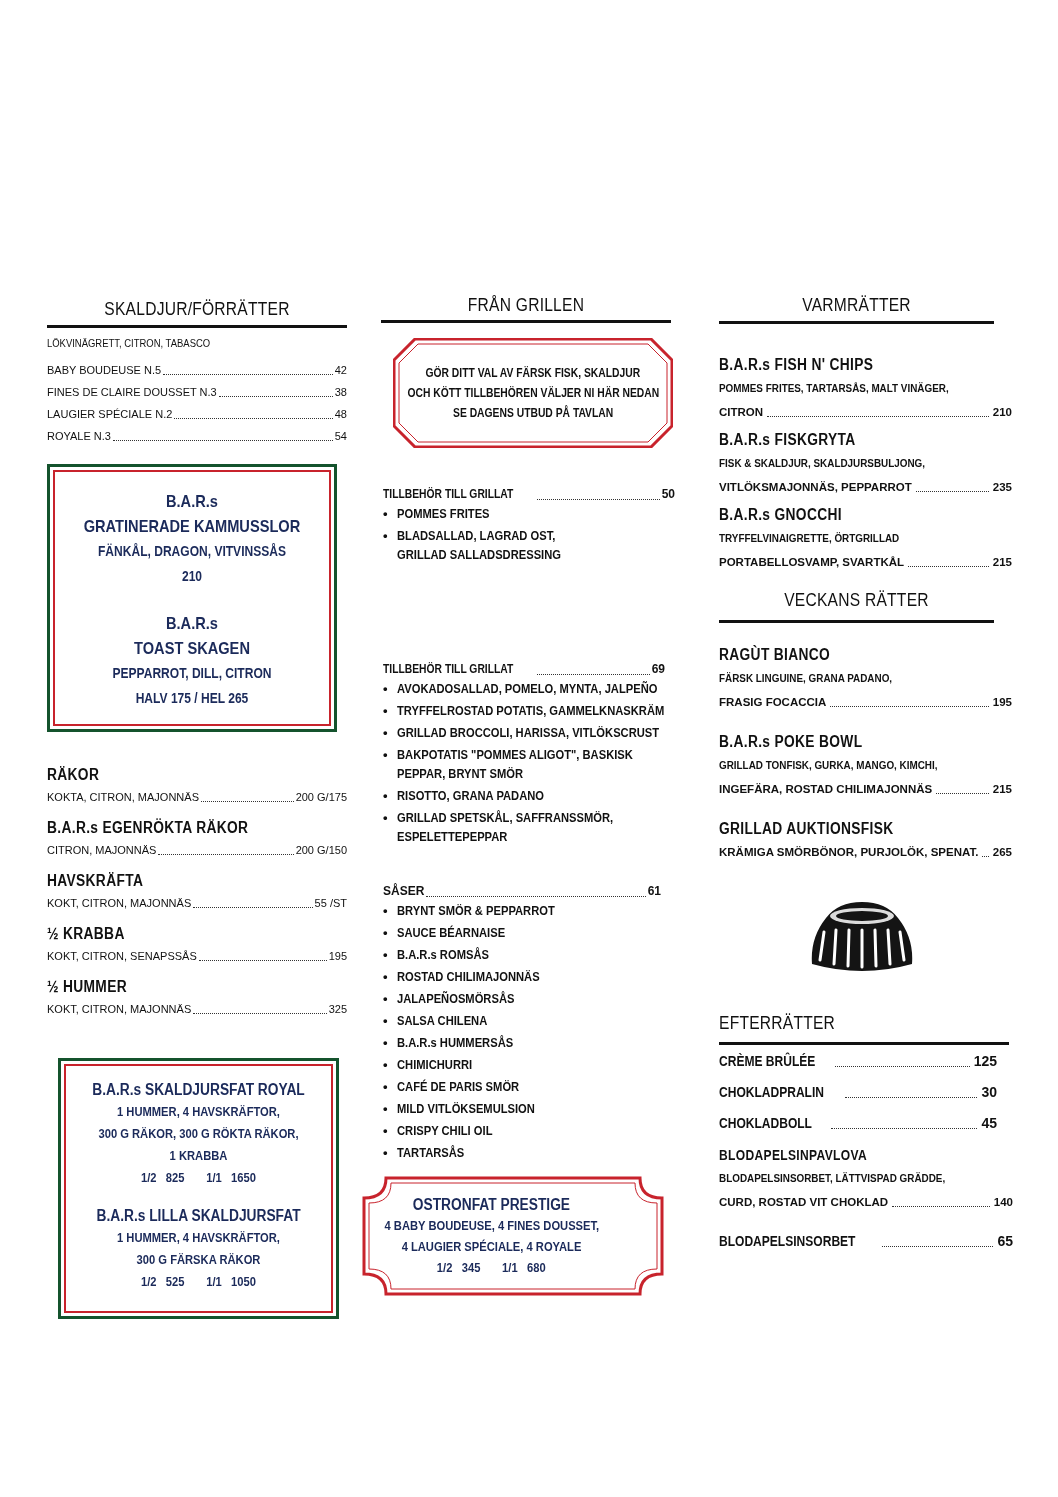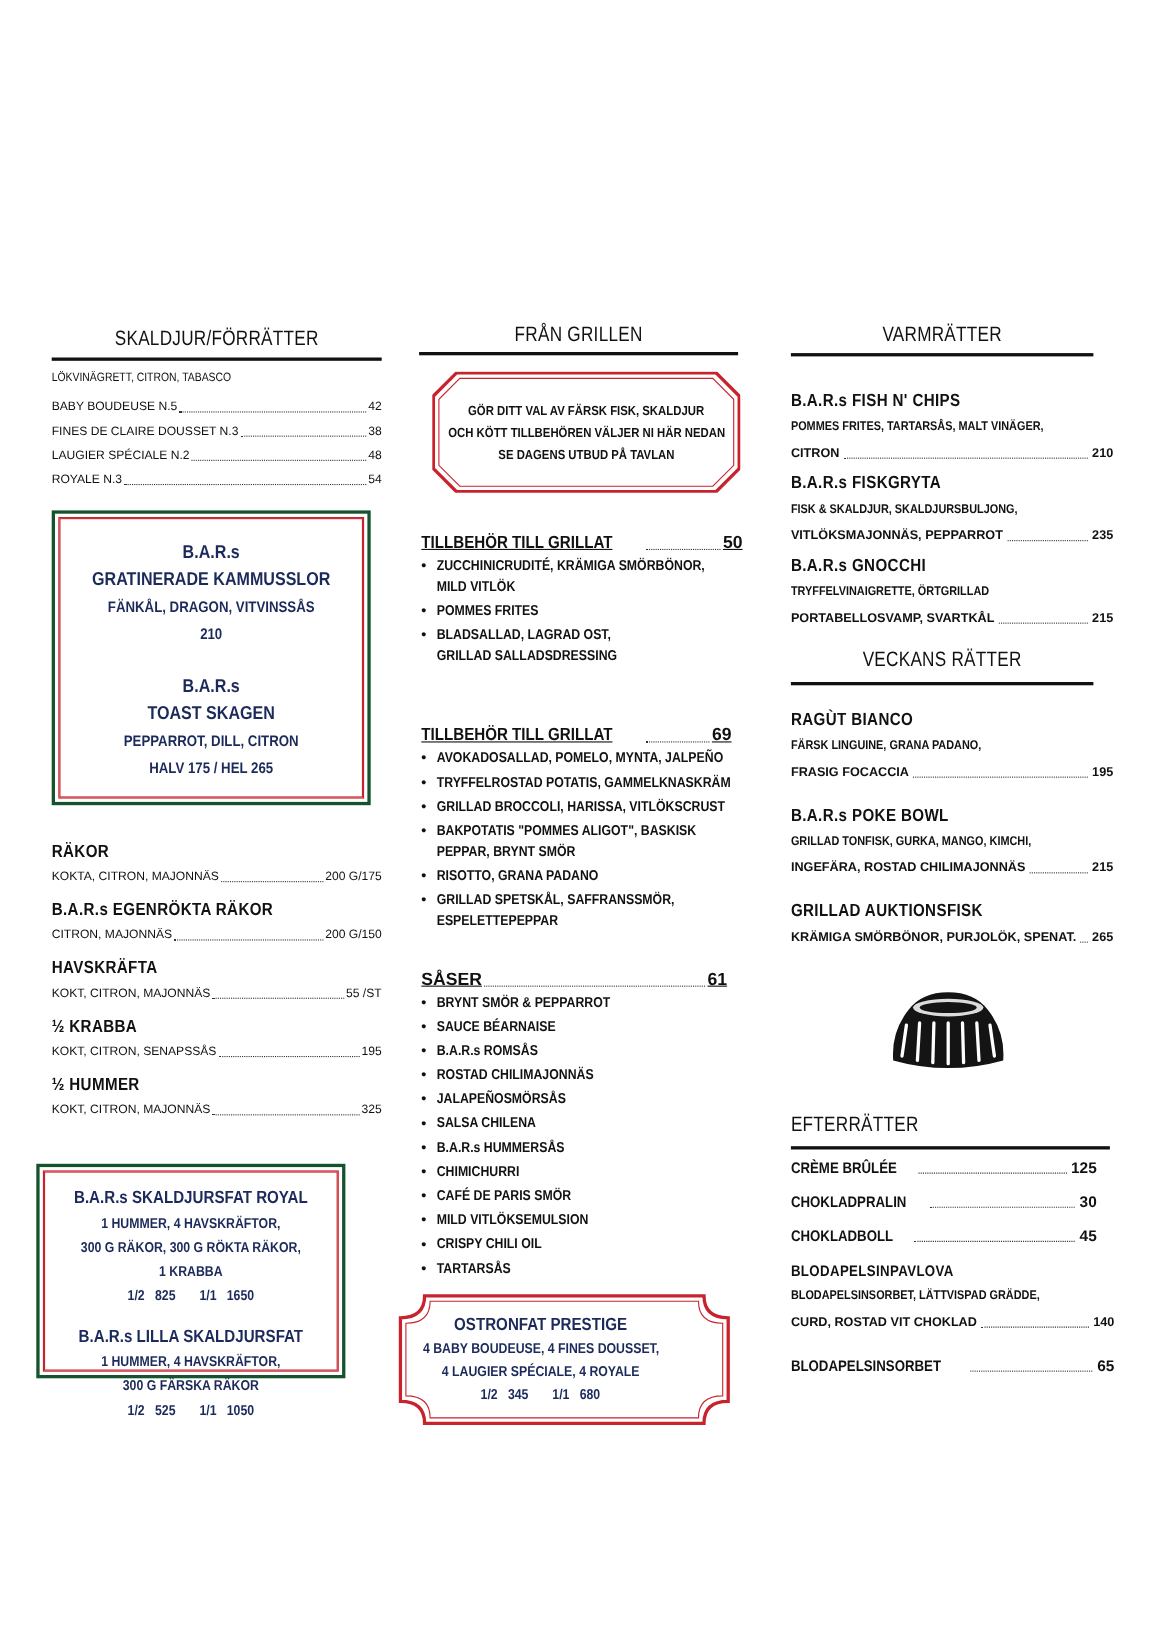--- a/index.html
+++ b/index.html
@@ -49,21 +49,21 @@
 
   .bullet-list { list-style: none; }
   .bullet-list li {
     position: relative; padding-left: 14px; font-size: 13px; font-weight: bold;
     line-height: 19px; margin-bottom: 3px;
   }
   .bullet-list li::before { content: "•"; position: absolute; left: 0; top: 0; }
   .bullet-list li span { display: inline-block; transform-origin: left center; transform: scaleX(0.86); white-space: nowrap; }
 
   .grp-head {
-    display: flex; align-items: center; font-size: 16px; font-weight: bold; height: 20px; line-height: 20px; text-decoration: underline;
+    display: flex; align-items: center; font-size: 12px; font-weight: bold; height: 20px; line-height: 20px;
   }
   .grp-head .dots { flex: 1; border-bottom: 1px dotted #333; margin: 0 2px; align-self: center; transform: translateY(5px); }
 
   .dish-title { font-size: 16px; font-weight: bold; letter-spacing: 0.4px; white-space: nowrap; transform-origin: left center; transform: scaleX(0.86); height: 22px; line-height: 22px; }
   .dish-desc { font-size: 11.5px; font-weight: bold; white-space: nowrap; height: 24px; line-height: 24px; transform-origin: left center; transform: scaleX(0.86); }
   .dish-last { display: flex; align-items: baseline; font-size: 11.5px; font-weight: bold; height: 24px; line-height: 24px; text-align: right; }
   .dish-last .lbl { white-space: nowrap; }
   .dish-last .dots { flex: 1; border-bottom: 1px dotted #333; margin: 0 4px; align-self: center; transform: translateY(4px); }
 
   .oct-wrap { position: absolute; }
@@ -156,21 +156,21 @@
   <div style="height:53px;">
     <div class="dish-title">½ HUMMER</div>
     <div class="line-row">
         <span class="name">KOKT, CITRON, MAJONNÄS</span>
         <span class="dots"></span>
         <span class="price">325</span>
       </div>
   </div>
 </div>
 
-<div class="box-red" style="left:33px;top:1058px;width:281px;height:195px;">
+<div class="box-red" style="left:58px;top:1058px;width:281px;height:261px;">
   <div class="inner"></div>
   <div style="position:absolute;left:0;right:0;top:18px;line-height:22px;">
     <div class="bh" style="font-size:16px;">B.A.R.s SKALDJURSFAT ROYAL</div>
     <div class="bl" style="font-size:13px;">1 HUMMER, 4 HAVSKRÄFTOR,</div>
     <div class="bl" style="font-size:13px;">300 G RÄKOR, 300 G RÖKTA RÄKOR,</div>
     <div class="bl" style="font-size:13px;">1 KRABBA</div>
     <div class="bl" style="font-size:13px;white-space:pre;">1/2   825       1/1   1650</div>
     <div style="height:16px;"></div>
     <div class="bh" style="font-size:16px;">B.A.R.s LILLA SKALDJURSFAT</div>
     <div class="bl" style="font-size:13px;">1 HUMMER, 4 HAVSKRÄFTOR,</div>
@@ -196,21 +196,20 @@
   </div>
 </div>
 
 <div style="position:absolute;left:383px;top:484px;width:292px;">
   <div class="grp-head">
     <span style="transform:scaleX(0.86);transform-origin:left;white-space:nowrap;display:inline-block;">TILLBEHÖR TILL GRILLAT</span>
       <span class="dots"></span>
       <span>50</span>
   </div>
   <ul class="bullet-list">
-    <li><span>ZUCCHINICRUDITÉ, KRÄMIGA SMÖRBÖNOR,</span><br><span>MILD VITLÖK</span></li>
     <li><span>POMMES FRITES</span></li>
     <li><span>BLADSALLAD, LAGRAD OST,</span><br><span>GRILLAD SALLADSDRESSING</span></li>
   </ul>
 </div>
 
 <div style="position:absolute;left:383px;top:659px;width:282px;">
   <div class="grp-head">
     <span style="transform:scaleX(0.86);transform-origin:left;white-space:nowrap;display:inline-block;">TILLBEHÖR TILL GRILLAT</span>
       <span class="dots"></span>
       <span>69</span>

